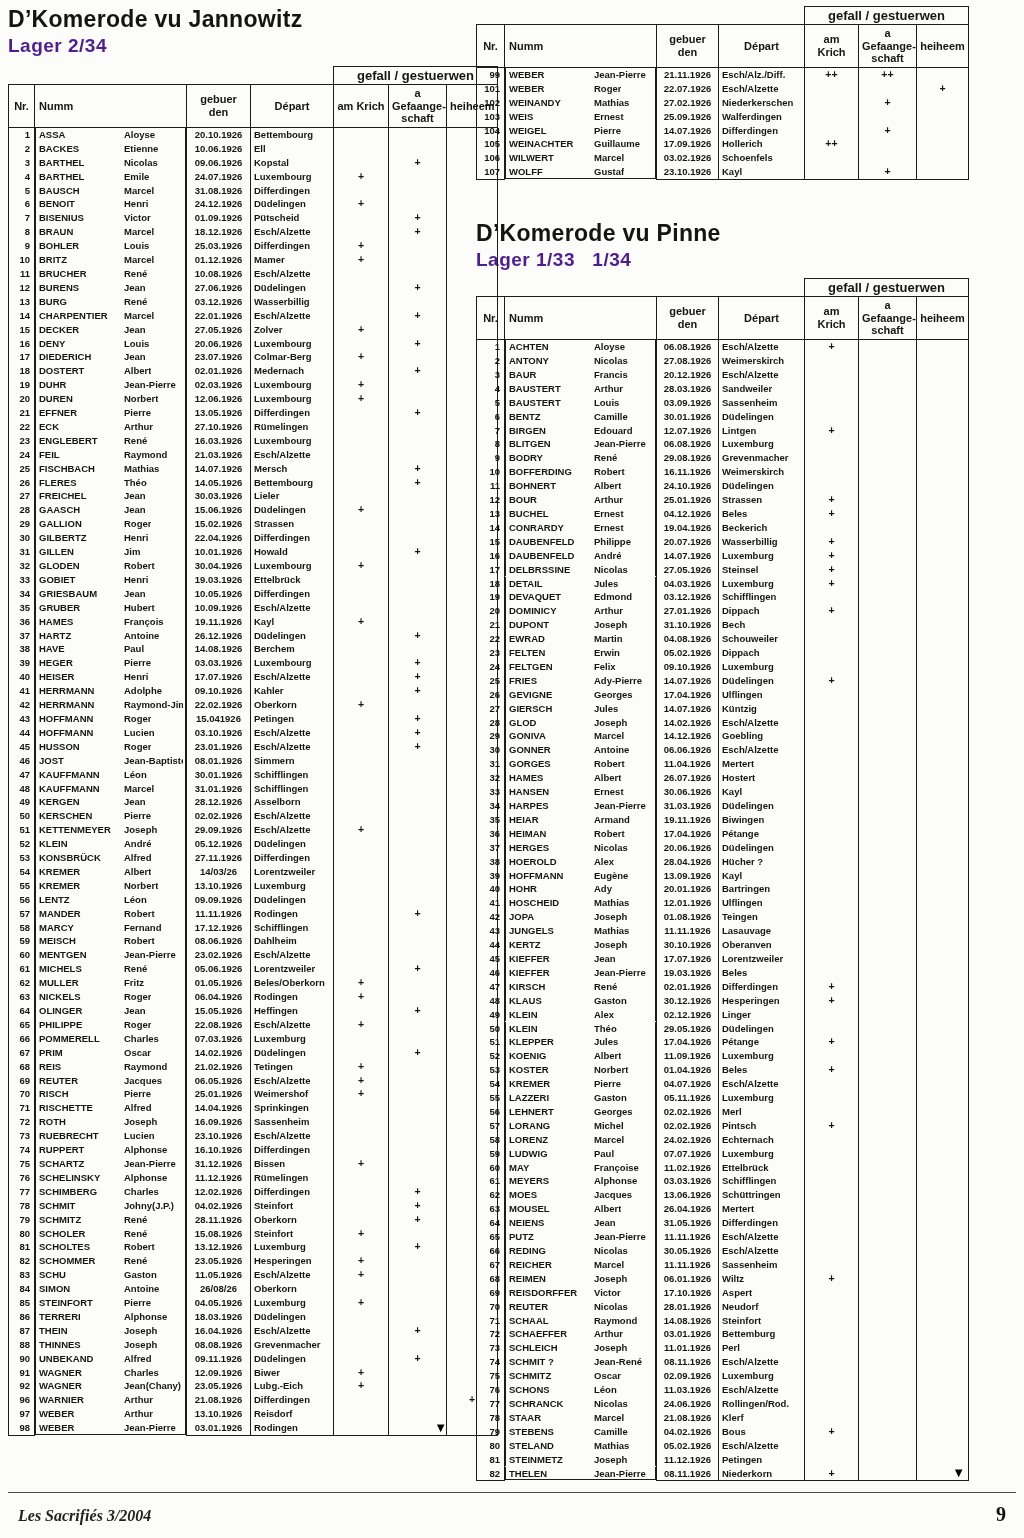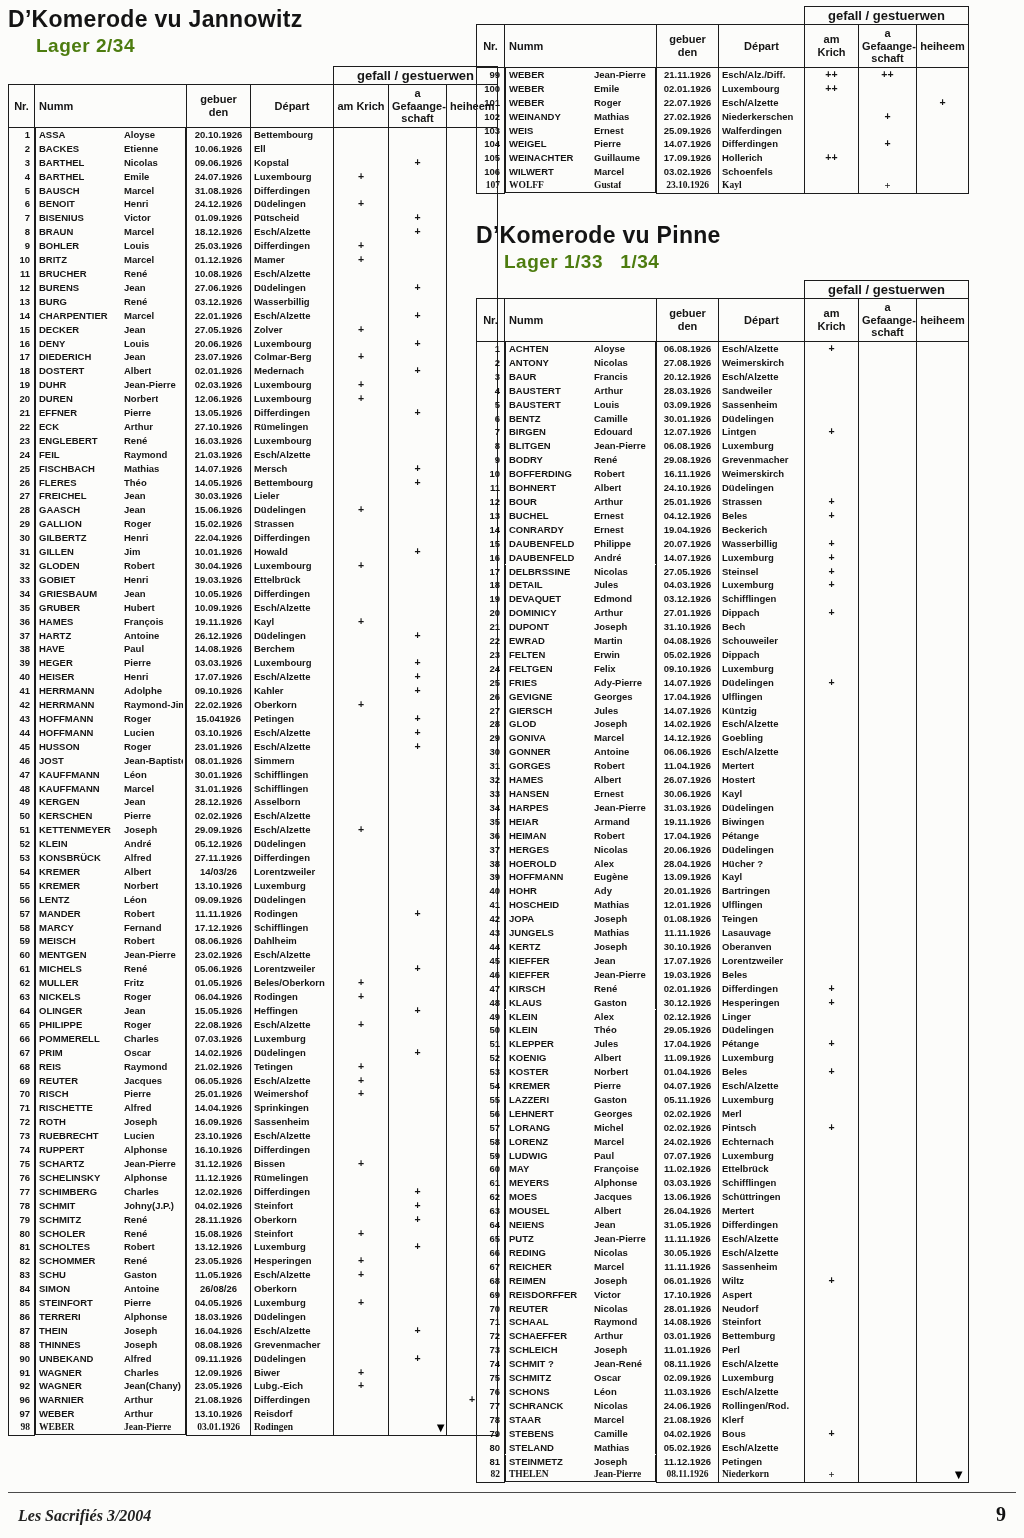--- a/index.html
+++ b/index.html
@@ -4,39 +4,39 @@
 <style>
   * { margin:0; padding:0; box-sizing:border-box; }
   html,body { width:1024px; background:#fcfcfa; }
   body { height:1538px; font-family:"Liberation Sans", sans-serif; color:#151515; overflow:hidden; }
   .page { position:relative; width:1024px; height:1538px; padding:6px 8px 0 8px; }
   .cols { display:flex; align-items:flex-start; }
   .col-left { width:442px; }
   .col-right { width:492px; margin-left:26px; }
 
   .title { font-size:23px; line-height:26px; font-weight:700; letter-spacing:.3px; color:#141414; }
-  .subtitle { font-size:19px; line-height:21px; font-weight:700; color:#4d7c0f; margin-top:3px; letter-spacing:.5px; white-space:pre;margin-left:28px; }
-  .title-pinne { margin-top:28px; }
+  .subtitle { font-size:19px; line-height:21px; font-weight:700; color:#4c1d95; margin-top:3px; letter-spacing:.5px; white-space:pre; }
+  .title-pinne { margin-top:40px; }
   .sub-pinne + .tbl-wrap { margin-top:8px; }
 
   .tbl-wrap { position:relative; }
   .tbl-wrap.mt { margin-top:10px; }
 
   table.tbl { border-collapse:collapse; table-layout:fixed; }
   .tbl-l { width:489px; }
   .tbl-r { width:492px; }
   .tbl th, .tbl td { border:1px solid #1c1c1c; font-weight:700; }
   .tbl th.th-spacer { border:none; background:transparent; }
   .hrow-a th.th-group { height:16px; font-size:13px; vertical-align:middle; padding:1px 2px; }
   .hrow-b th { height:38px; font-size:11px; text-align:center; vertical-align:middle; padding:2px 3px; line-height:1.15; }
   .hrow-b th.c-numm { text-align:left; padding-left:4px;margin-left:20px; }
   .hrow-b th.th-gef { white-space:normal; }
 
   .tbl tbody td { border-top:none; border-bottom:none; height:13.9px; font-size:9.5px; line-height:13.9px; padding:0 2px; white-space:nowrap; overflow:hidden; }
-  .tbl tbody tr:last-child td { border-bottom:1.5px solid #1c1c1c;font-family:Liberation Serif, serif; }
+  .tbl tbody tr:last-child td { border-bottom:1.5px solid #1c1c1c; }
   .tbl td.c-nr { text-align:right; padding-right:4px; }
   .tbl td.c-numm { display:flex; padding-left:3px; overflow:visible; }
   .tbl td.c-numm .surname { display:inline-block; width:85px; flex:0 0 85px; overflow:hidden; }
   .tbl td.c-numm .givenname { display:inline-block; overflow:hidden; }
   .tbl td.c-date { text-align:center; }
   .tbl td.c-depart { padding-left:3px; }
   .tbl td.c-mark { text-align:center; font-size:10.5px; }
 
   .marker { position:absolute; right:3px; bottom:2px; font-size:13px; line-height:1; color:#000; }
 
@@ -1250,32 +1250,20 @@
                   <span class="surname">WEBER</span>
                   <span class="givenname">Jean-Pierre</span>
                 </td>
                 <td class="c-date">21.11.1926</td>
                 <td class="c-depart">Esch/Alz./Diff.</td>
                 <td class="c-mark">++</td>
                 <td class="c-mark">++</td>
                 <td class="c-mark"></td>
               </tr>
               <tr>
-                <td class="c-nr">100</td>
-                <td class="c-numm">
-                  <span class="surname">WEBER</span>
-                  <span class="givenname">Emile</span>
-                </td>
-                <td class="c-date">02.01.1926</td>
-                <td class="c-depart">Luxembourg</td>
-                <td class="c-mark">++</td>
-                <td class="c-mark"></td>
-                <td class="c-mark"></td>
-              </tr>
-              <tr>
                 <td class="c-nr">101</td>
                 <td class="c-numm">
                   <span class="surname">WEBER</span>
                   <span class="givenname">Roger</span>
                 </td>
                 <td class="c-date">22.07.1926</td>
                 <td class="c-depart">Esch/Alzette</td>
                 <td class="c-mark"></td>
                 <td class="c-mark"></td>
                 <td class="c-mark">+</td>

